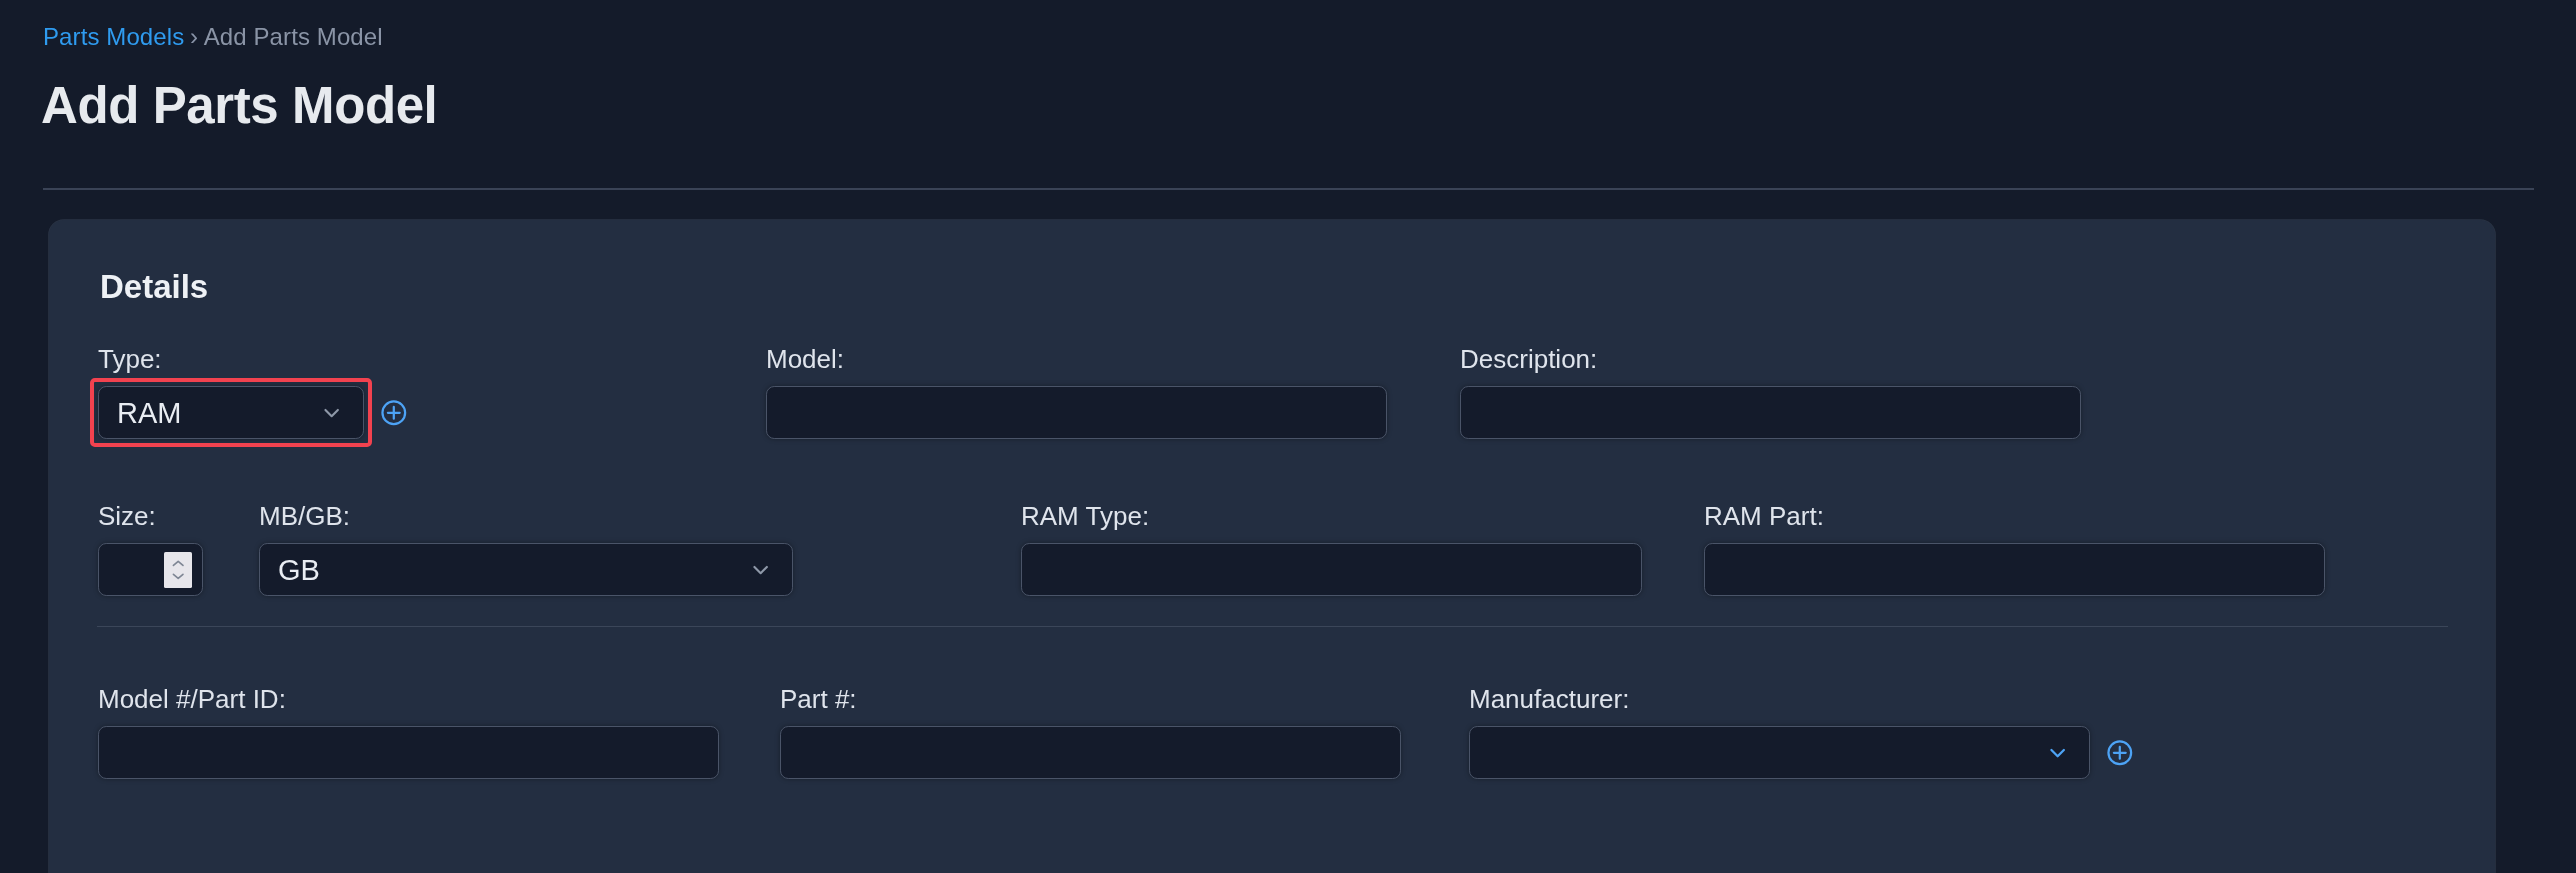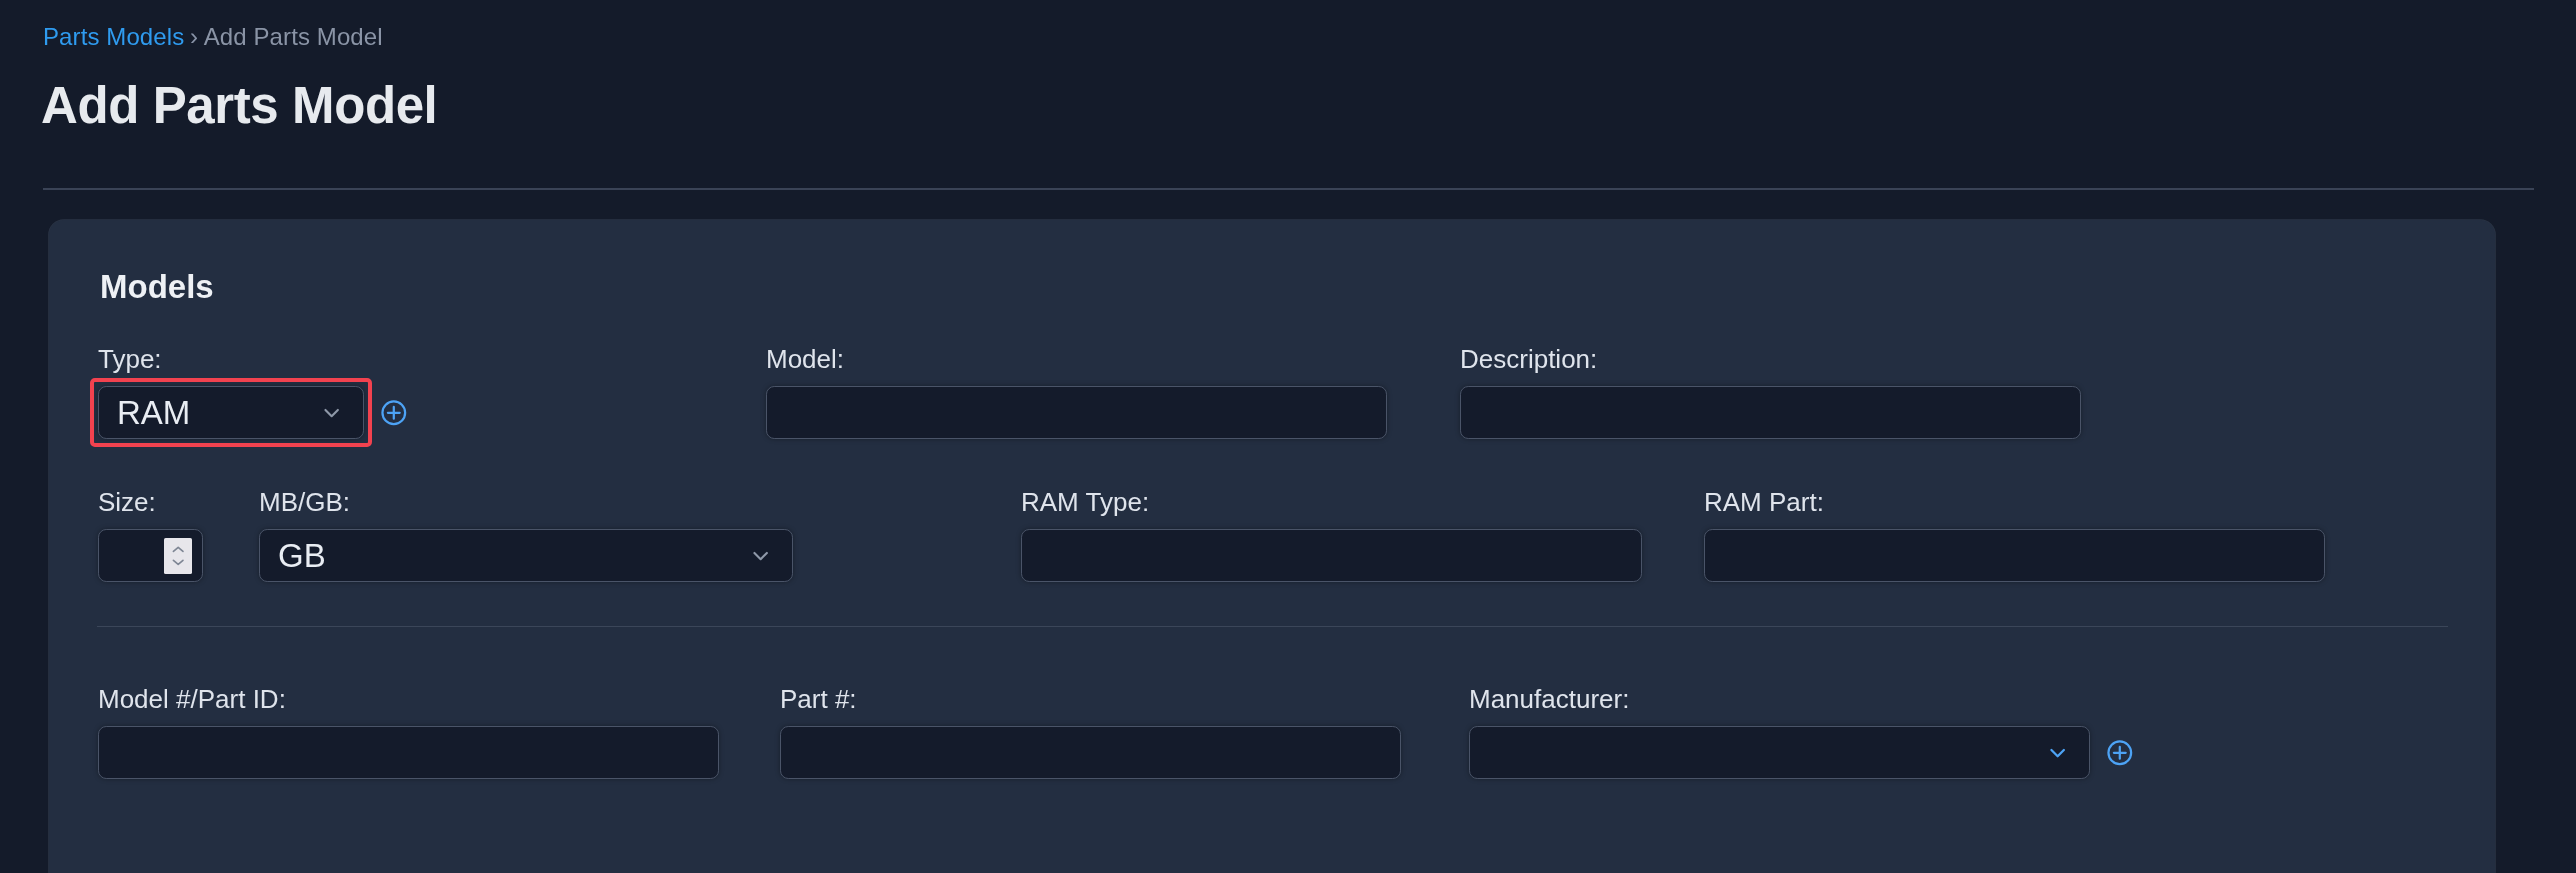--- a/index.html
+++ b/index.html
@@ -87,21 +87,21 @@
     color: #eef1f5;
   }
 
   
   .form-row {
     position: absolute;
     left: 0;
     width: 100%;
   }
   .row-1 { top: 125px; height: 156px; }
-  .row-2 { top: 268px; height: 156px; }
+  .row-2 { top: 282px; height: 156px; }
   .row-3 { top: 465px; height: 156px; }
 
   .row-divider {
     position: absolute;
     left: 48px;
     width: 2351px;
     height: 0.8px;
     background: #3b4659;
   }
   .rd-1 { top: 281px; }
@@ -136,21 +136,21 @@
     box-shadow: 0 0 4.9px rgba(0,0,0,0.35);
   }
 
   .select-box {
     display: flex;
     align-items: center;
     padding: 0 13px 0 18px;
   }
   .select-value {
     flex: 1;
-    font-size: 33px;
+    font-size: 29px;
     line-height: 28px;
     color: #e9edf3;
     white-space: nowrap;
   }
   .select-value.empty { color: transparent; }
 
   .chevron {
     width: 21.3px;
     height: 21.3px;
     flex: none;
@@ -210,21 +210,21 @@
   <div class="breadcrumb">
     <a class="crumb-link" href="#">Parts Models</a><span class="crumb-sep">›</span><span class="crumb-current">Add Parts Model</span>
   </div>
 
   <h1 class="page-title">Add Parts Model</h1>
 
   <div class="top-divider"></div>
 
   <div class="card">
 
-    <div class="card-title">Models</div>
+    <div class="card-title">Details</div>
 
     <div class="form-row row-1">
 
       <div class="field" style="left:49px;">
         <span class="field-label">Type:</span>
         <div class="control-wrap">
           <div class="rel">
             <div class="select-box" style="width:266px;">
               <span class="select-value">RAM</span>
               <span class="chevron">

